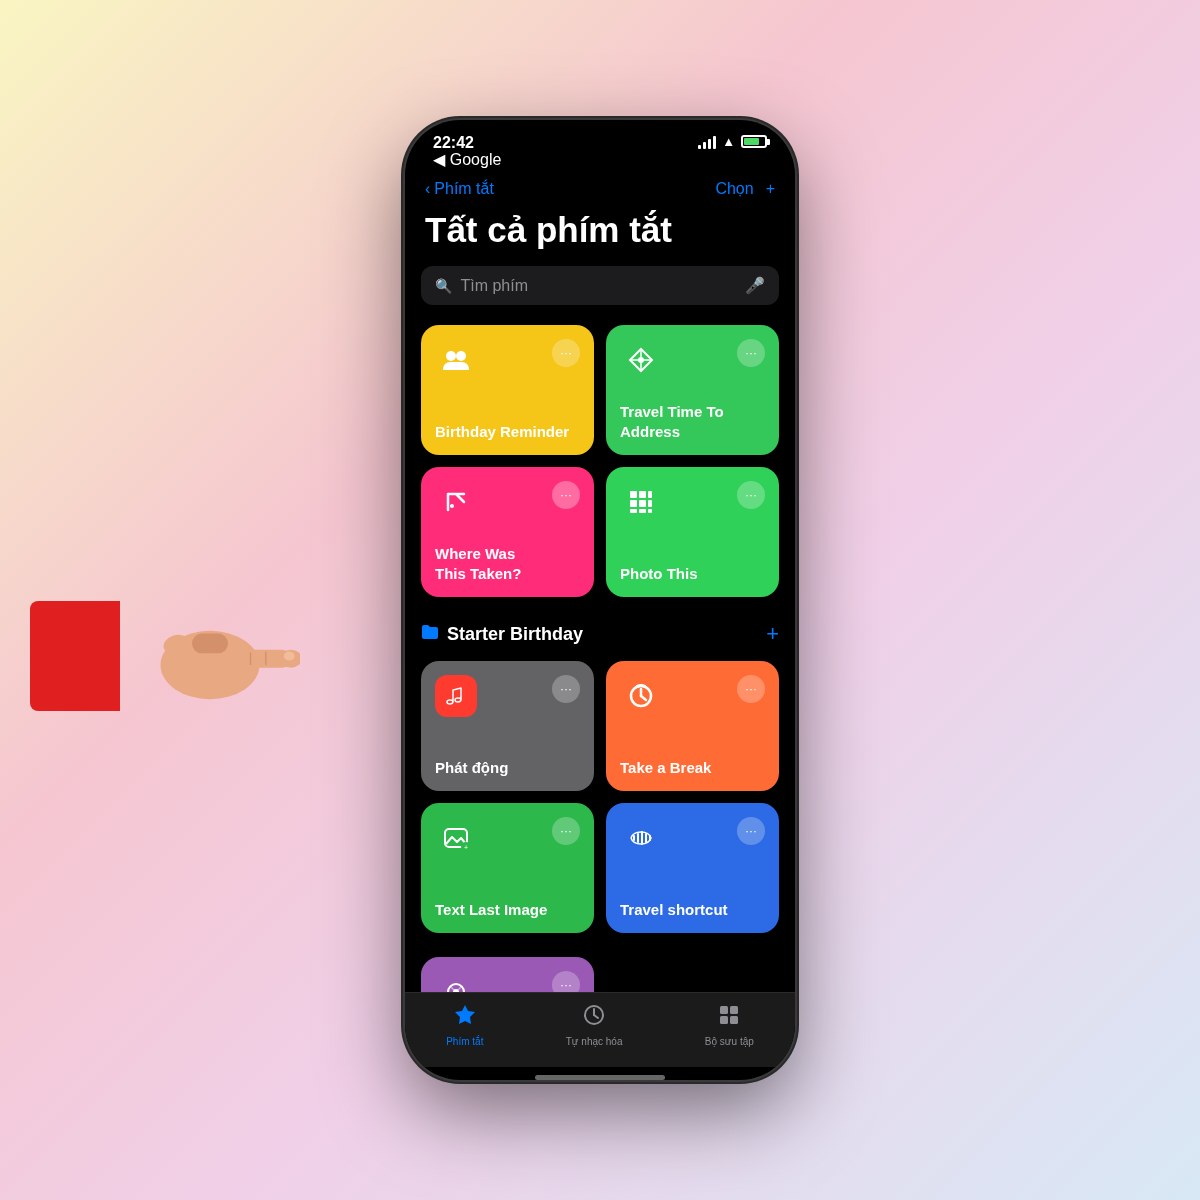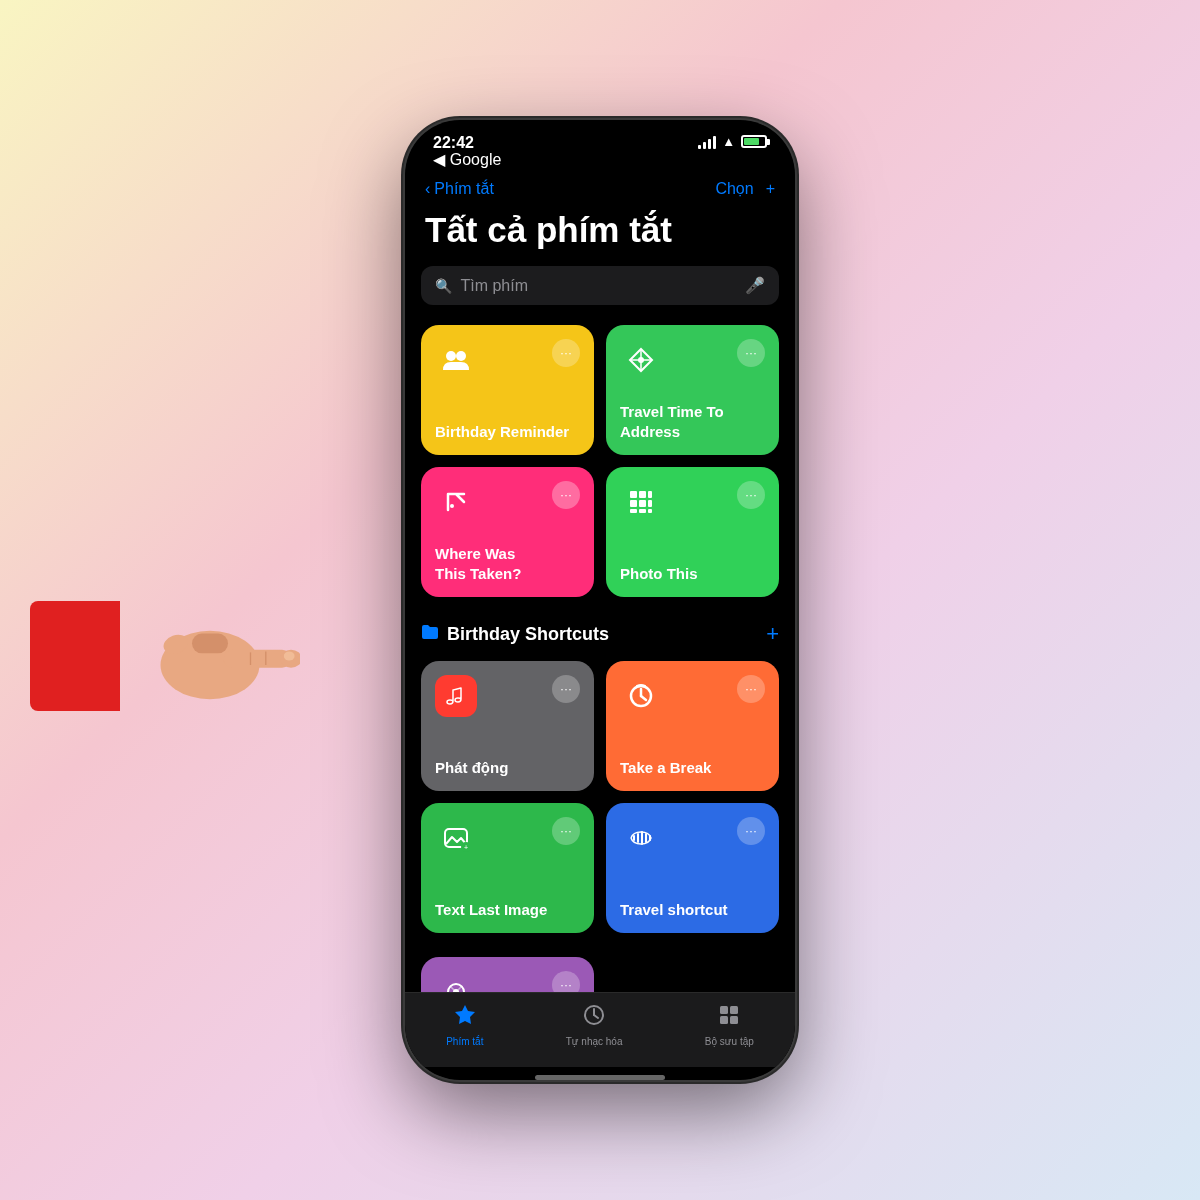--- a/index.html
+++ b/index.html
@@ -556,21 +556,21 @@
           </div>
         </div>
 
         <div class="section-header">
           <div class="section-header-left">
             <span class="section-icon">
               <svg width="18" height="16" viewBox="0 0 18 16" fill="#007aff">
                 <path d="M1 3 Q1 1 3 1 L7 1 L9 3 L15 3 Q17 3 17 5 L17 13 Q17 15 15 15 L3 15 Q1 15 1 13Z"></path>
               </svg>
             </span>
-            <span class="section-title">Birthday Shortcuts</span>
+            <span class="section-title">Starter Birthday</span>
           </div>
           <span class="section-add">+</span>
         </div>
 
         <div class="shortcuts-grid">
 
           <div class="shortcut-card card-gray">
             <div class="shortcut-card-top">
               <div style="width:42px;height:42px;background:#ff3b30;border-radius:12px;display:flex;align-items:center;justify-content:center;">
                 <svg width="22" height="22" viewBox="0 0 22 22" fill="white">

